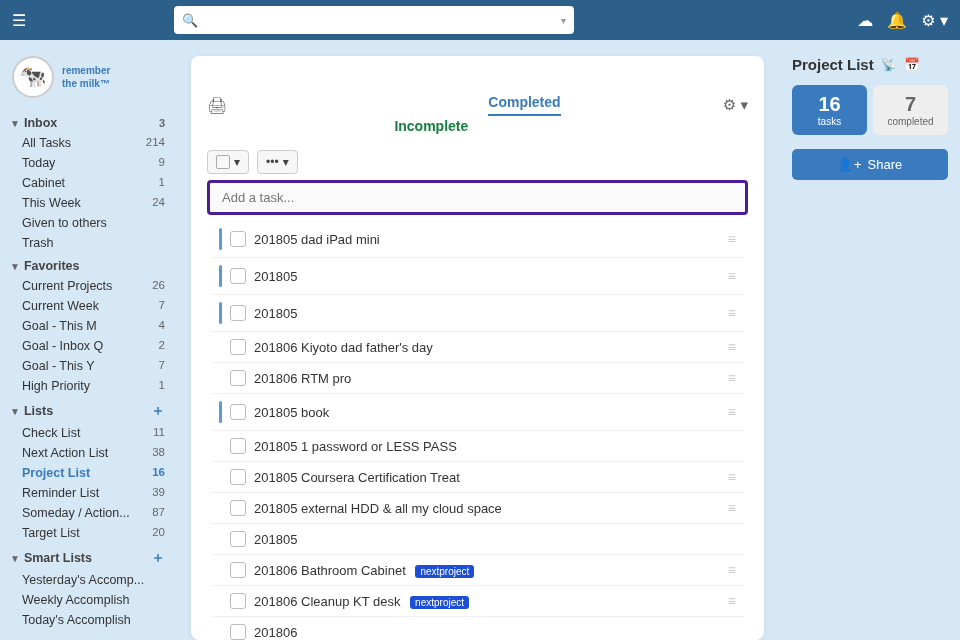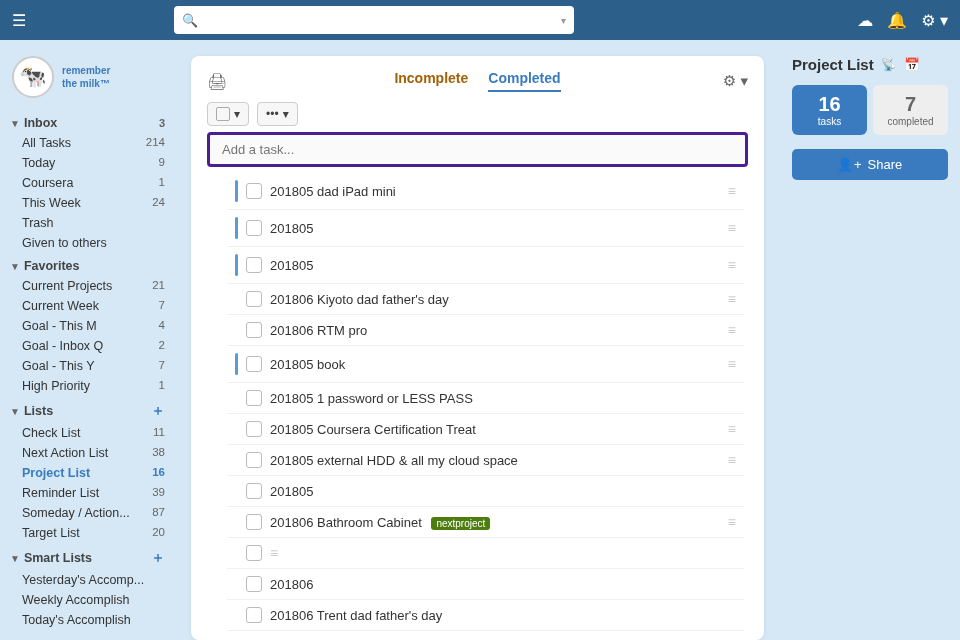--- a/index.html
+++ b/index.html
@@ -135,24 +135,25 @@
       align-items: center;
       justify-content: center;
       padding: 14px 16px 0 16px;
       gap: 20px;
       position: relative;
     }
     .content-header .print-icon { position: absolute; left: 16px; color: #666; font-size: 16px; cursor: pointer; }
     .tab-incomplete {
       font-size: 14px;
       font-weight: 600;
-      color: #a16207;
+      color: #15803d;
       cursor: pointer;
       border-bottom: 2px solid transparent;
       padding-bottom: 4px;
+      margin-top: 48px;
     }
     .tab-complete {
       font-size: 14px;
       font-weight: 600;
       color: #3a7bbf;
       cursor: pointer;
       border-bottom: 2px solid #3a7bbf;
       padding-bottom: 4px;
     }
     .gear-icon { position: absolute; right: 16px; color: #666; font-size: 15px; cursor: pointer; }
@@ -190,21 +191,20 @@
       color: #aaa;
       outline: none;
       background: #fafafa;
     }
 
     
     .task-list {
       flex: 1;
       overflow-y: auto;
       padding: 0 20px;
-      margin-left: 16px;
     }
     .task-row {
       display: flex;
       align-items: center;
       padding: 7px 8px;
       border-bottom: 1px solid #f0f0f0;
       gap: 8px;
       cursor: pointer;
     }
     .task-priority-bar {
@@ -222,21 +222,21 @@
       flex-shrink: 0;
       cursor: pointer;
     }
     .task-name {
       flex: 1;
       font-size: 13px;
       color: #333;
     }
     .task-tag {
       display: inline-block;
-      background: #4d7c0f;
+      background: #1d4ed8;
       color: #fff;
       font-size: 10px;
       border-radius: 3px;
       padding: 1px 5px;
       margin-left: 6px;
     }
     .task-drag {
       color: #ccc;
       font-size: 14px;
       cursor: grab;
@@ -340,41 +340,41 @@
     </div>
     <div class="sidebar-item">
       <span>All Tasks</span>
       <span class="count">214</span>
     </div>
     <div class="sidebar-item">
       <span>Today</span>
       <span class="count">9</span>
     </div>
     <div class="sidebar-item">
-      <span>Coursera</span>
+      <span>Cabinet</span>
       <span class="count">1</span>
     </div>
     <div class="sidebar-item">
       <span>This Week</span>
       <span class="count">24</span>
     </div>
     <div class="sidebar-item">
+      <span>Given to others</span>
+    </div>
+    <div class="sidebar-item">
       <span>Trash</span>
-    </div>
-    <div class="sidebar-item">
-      <span>Given to others</span>
     </div>
 
     <div class="sidebar-section-header">
       <span class="chevron">▼</span>
       <span>Favorites</span>
     </div>
     <div class="sidebar-item">
       <span>Current Projects</span>
-      <span class="count">21</span>
+      <span class="count">26</span>
     </div>
     <div class="sidebar-item">
       <span>Current Week</span>
       <span class="count">7</span>
     </div>
     <div class="sidebar-item">
       <span>Goal - This M</span>
       <span class="count">4</span>
     </div>
     <div class="sidebar-item">
@@ -526,20 +526,21 @@
         </div>
 
         <div class="task-row">
           <div class="task-checkbox" style="margin-left:11px;"></div>
           <span class="task-name">201806 Bathroom Cabinet <span class="task-tag">nextproject</span></span>
           <span class="task-drag">≡</span>
         </div>
 
         <div class="task-row">
           <div class="task-checkbox" style="margin-left:11px;"></div>
+          <span class="task-name">201806 Cleanup KT desk <span class="task-tag">nextproject</span></span>
           <span class="task-drag">≡</span>
         </div>
 
         <div class="task-row">
           <div class="task-checkbox" style="margin-left:11px;"></div>
           <span class="task-name">201806</span>
         </div>
 
 
         <div class="task-row">

